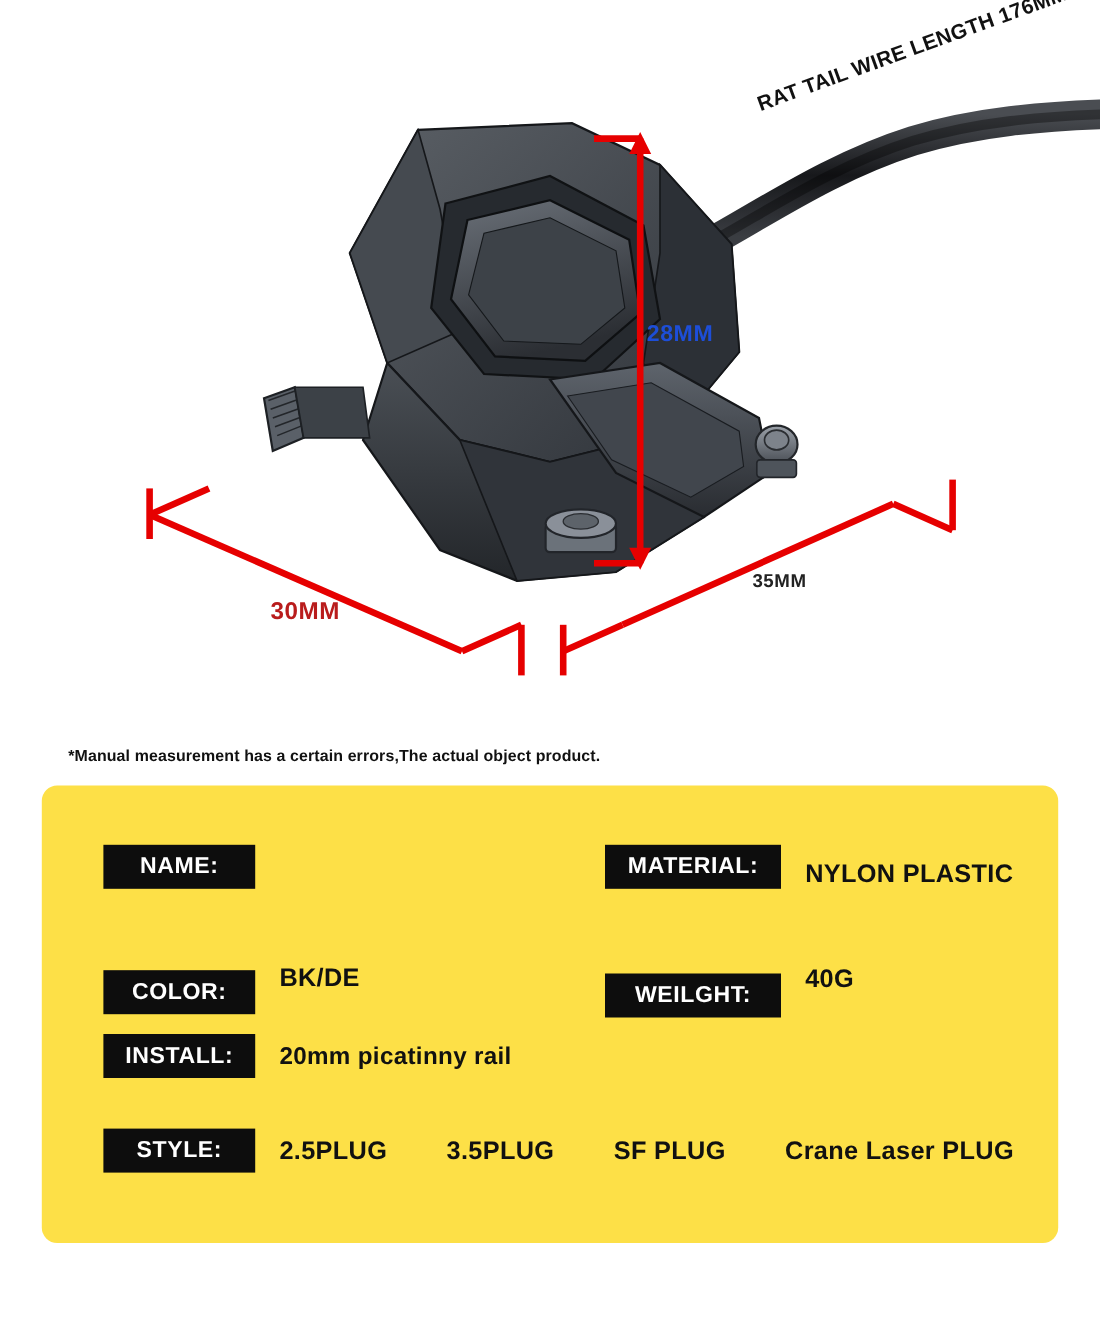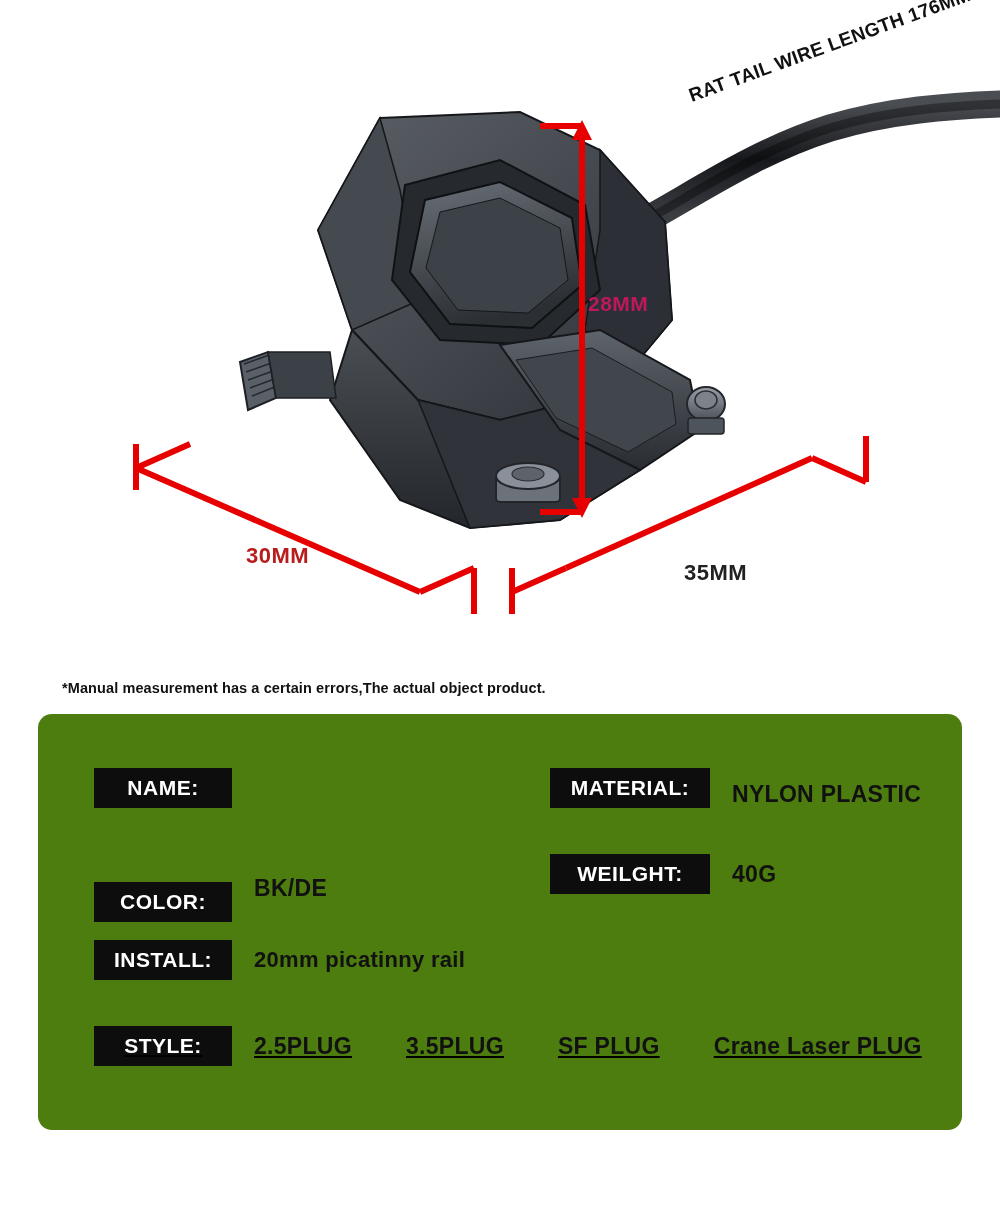--- a/index.html
+++ b/index.html
@@ -24,41 +24,41 @@
     height: 660px;
   }
   #product-svg {
     position: absolute;
     left: 0;
     top: 0;
   }
 
   .dim-label {
     position: absolute;
-    color: #be185d;
+    color: #1d4ed8;
     font-family: "Liberation Sans Narrow", "Liberation Sans", sans-serif;
     font-weight: 700;
     letter-spacing: 0.5px;
     white-space: nowrap;
   }
   #dim-28 {
     left: 588px;
     top: 292px;
     font-size: 21px;
   }
   #dim-30 {
     left: 246px;
     top: 543px;
     font-size: 22px;
     color: #b91c1c;
   }
   #dim-35 {
     left: 684px;
-    top: 560px;
-    font-size: 22px;
+    top: 519px;
+    font-size: 17px;
     color: #222;
   }
   #wire-label {
     position: absolute;
     left: 686px;
     top: 86px;
     width: 300px;
     font-size: 19px;
     font-weight: 700;
     color: #111;
@@ -80,21 +80,21 @@
     letter-spacing: 0.1px;
   }
 
   
   #spec-panel {
     position: absolute;
     left: 38px;
     top: 714px;
     width: 924px;
     height: 416px;
-    background: #4d7c0f;
+    background: #fde047;
     border-radius: 14px;
   }
 
   .spec-row {
     position: absolute;
     display: flex;
     align-items: center;
   }
   .spec-tag {
     background: #0d0d0d;
@@ -119,28 +119,28 @@
   }
   .spec-val.normalcase {
     font-size: 22px;
   }
 
   #row-name   { left: 56px;  top: 54px; }
   #row-mat    { left: 512px; top: 54px; align-items: flex-end; }
   #row-color  { left: 56px;  top: 140px; }
   #row-weight { left: 512px; top: 140px; }
   #row-install{ left: 56px;  top: 226px; }
-  #row-style  { left: 56px;  top: 312px; text-decoration: underline; }
+  #row-style  { left: 56px;  top: 312px; }
 
   #row-name .spec-tag   { width: 110px; }
   #row-color .spec-tag  { width: 110px; margin-top: 28px; }
   #row-install .spec-tag{ width: 110px; }
   #row-style .spec-tag  { width: 110px; }
   #row-mat .spec-tag    { width: 132px; }
-  #row-weight .spec-tag { width: 132px; }
+  #row-weight .spec-tag { width: 132px; margin-top: 31px; }
 
   .style-opts {
     display: flex;
     align-items: center;
     margin-left: 22px;
   }
   .style-opt {
     color: #111;
     font-weight: 700;
     font-size: 23px;

